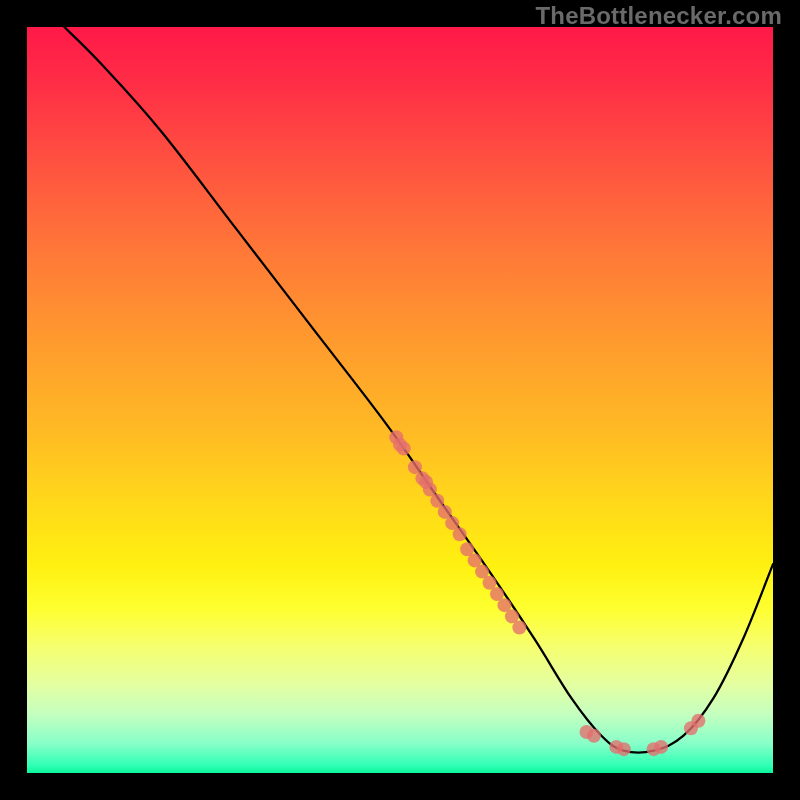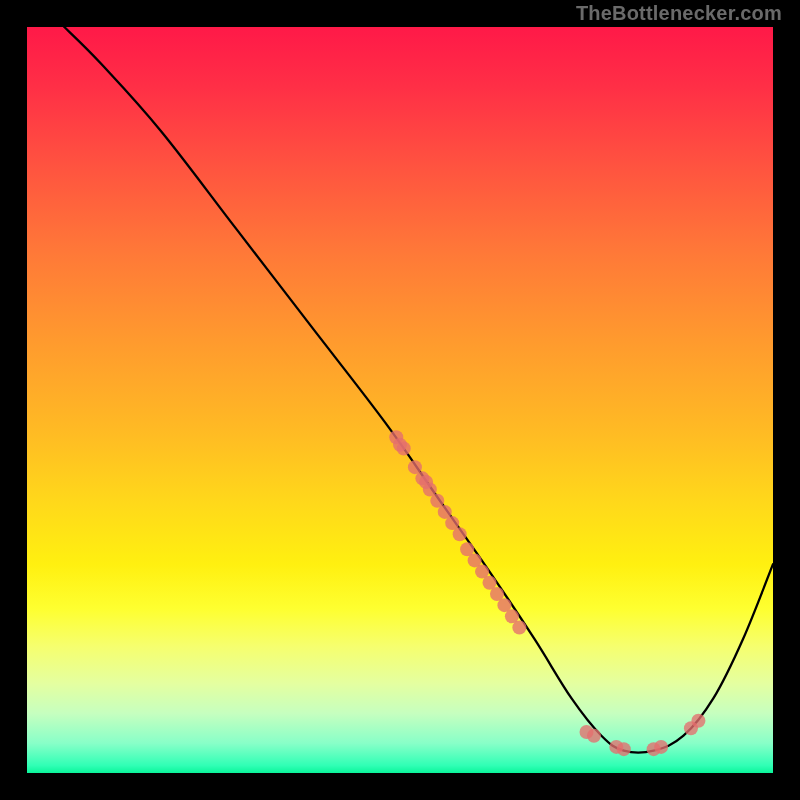--- a/index.html
+++ b/index.html
@@ -15,21 +15,21 @@
     position: relative;
     width: 800px;
     height: 800px;
     background: #000;
   }
   .watermark {
     position: absolute;
     top: 2px;
     right: 18px;
     color: #6a6a6a;
-    font-size: 20px;
+    font-size: 24px;
     font-weight: bold;
     letter-spacing: 0.2px;
     z-index: 5;
   }
   .plot {
     position: absolute;
     left: 27px;
     top: 27px;
     width: 746px;
     height: 746px;

